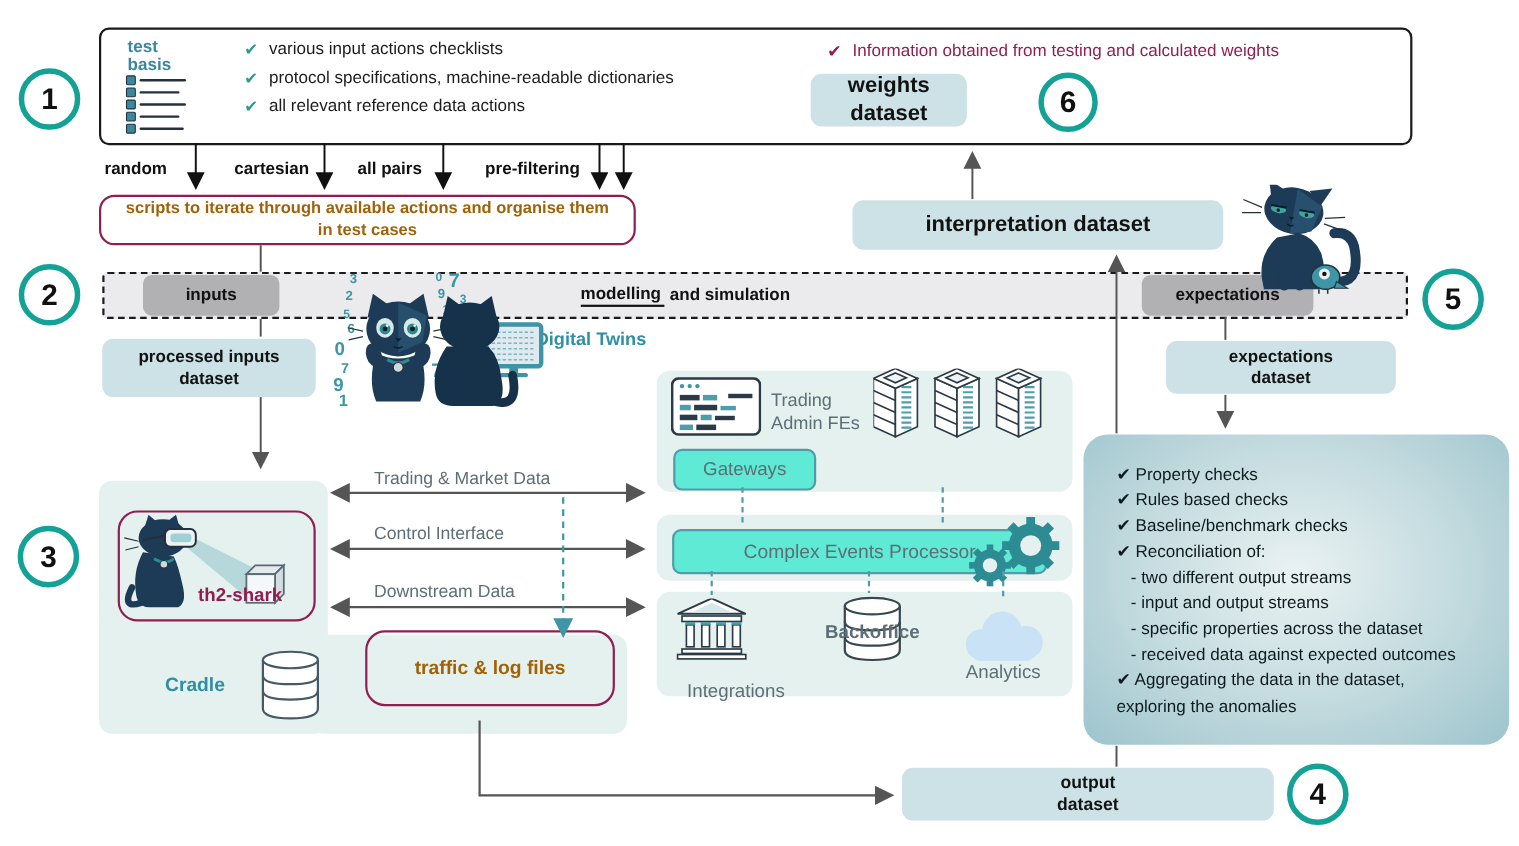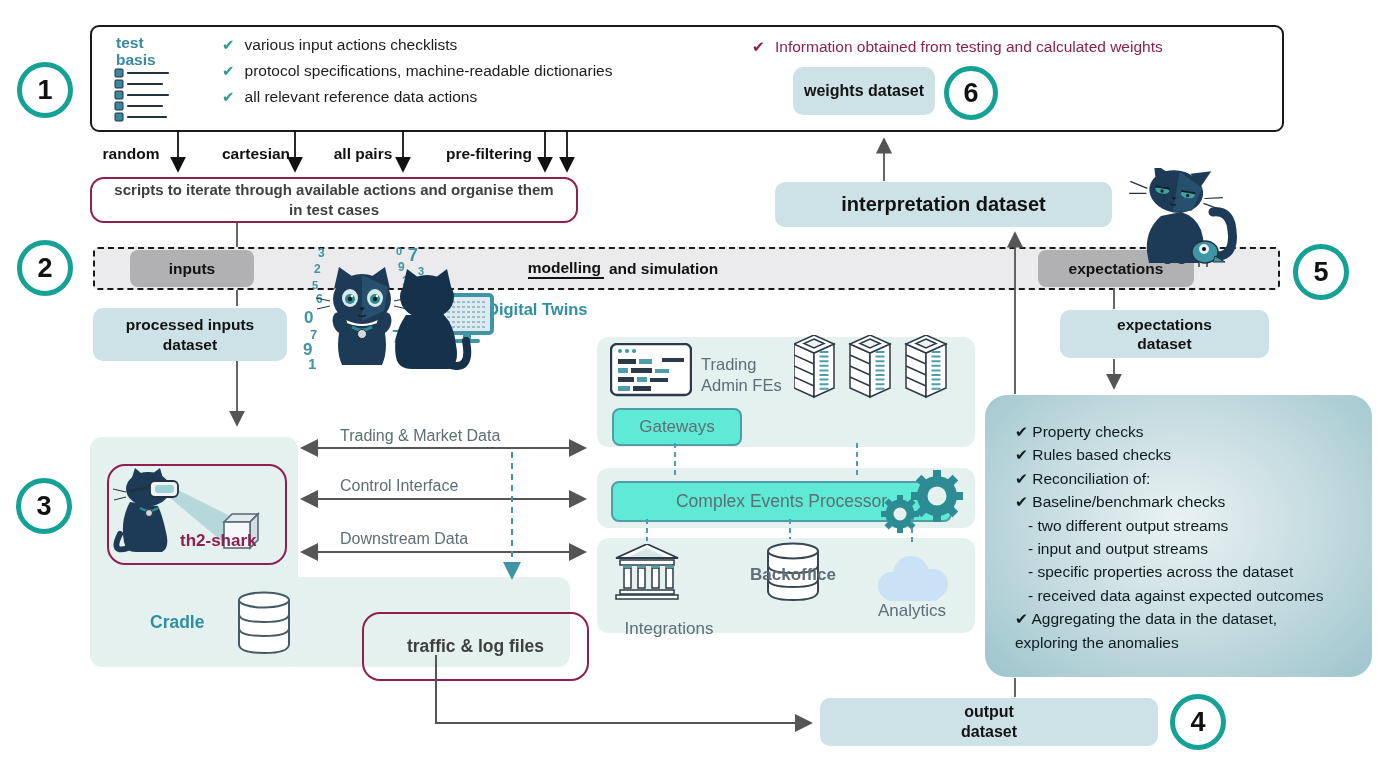--- a/index.html
+++ b/index.html
@@ -21,21 +21,21 @@
   .frame{position:absolute;background:#fff;border:2px solid #1a1a1a;border-radius:9px;}
   
   .ds{
     position:absolute;background:#cde2e6;border-radius:10px;display:flex;align-items:center;
     justify-content:center;text-align:center;font-weight:700;font-size:15.5px;color:#121212;line-height:1.25;
   }
   
   .mint{position:absolute;background:#e4f1ee;border-radius:12px;}
   
   .mbox{
-    position:absolute;border:2.5px solid #8f1f51;border-radius:16px;color:#404040;
+    position:absolute;border:2.5px solid #8f1f51;border-radius:16px;color:#a16207;
     display:flex;align-items:center;justify-content:center;text-align:center;font-weight:700;
   }
   
   .gbox{
     position:absolute;background:#b1b1b3;border-radius:8px;display:flex;align-items:center;
     justify-content:center;font-weight:700;font-size:15.5px;color:#111;
   }
   
   .pill{
     position:absolute;background:#5eead4;border:2px solid #4f9dab;border-radius:8px;color:#5d6e77;
@@ -44,21 +44,21 @@
   .band{
     position:absolute;left:93px;top:247px;width:1187px;height:43px;background:#ebebed;
     border:2px dashed #1a1a1a;border-radius:5px;box-sizing:border-box;
   }
   .graytxt{color:#5d6e77;}
   .checkrow{display:flex;align-items:flex-start;margin-bottom:8px;font-size:15.5px;color:#1c1c1c;}
   .checkrow .gl{color:#2a9a8e;font-weight:700;margin-right:10px;font-size:15px;}
   .note .gl{color:#8f1f51;margin-right:10px;font-weight:700;}
   .checksline{font-size:15.5px;line-height:23.4px;color:#0e1b1e;}
   svg{display:block;}
-  .lab{position:absolute;font-weight:700;font-size:15.5px;color:#111;text-align:center;}
+  .lab{position:absolute;font-weight:700;font-size:15.5px;color:#111;text-align:left;}
   .flowlab{position:absolute;font-size:16px;color:#5d6e77;}
   .simlab{position:absolute;font-size:17px;color:#5d6e77;text-align:center;width:100px;}
 </style>
 </head>
 <body>
 
 <div id="canvas">
 
   <div class="step" style="left:17px;top:62px;">
       <span>1</span>
@@ -111,21 +111,21 @@
       </div>
     <div class="checkrow">
         <span class="gl">✔</span>
         <span>all relevant reference data actions</span>
       </div>
   </div>
   <div class="abs note" style="left:752px;top:38px;display:flex;font-size:15.5px;color:#8f1f51;">
     <span class="gl">✔</span>
     <span>Information obtained from testing and calculated weights</span>
   </div>
-  <div class="ds" style="left:793px;top:67px;width:142px;height:48px;font-size:16px;">weights dataset</div>
+  <div class="ds" style="left:737px;top:67px;width:142px;height:48px;font-size:20px;">weights dataset</div>
 
   <div class="lab" style="left:95px;top:145px;width:72px;">random</div>
   <div class="lab" style="left:213px;top:145px;width:86px;">cartesian</div>
   <div class="lab" style="left:325px;top:145px;width:76px;">all pairs</div>
   <div class="lab" style="left:441px;top:145px;width:96px;">pre-filtering</div>
 
   <div class="mbox" style="left:90px;top:177px;width:488px;height:46px;border-radius:14px;font-size:15px;line-height:1.35;padding:0 20px;box-sizing:border-box;">scripts to iterate through available actions and organise them in test cases</div>
 
   <div class="band"></div>
   <div class="gbox" style="left:130px;top:250px;width:124px;height:37px;">inputs</div>
@@ -245,21 +245,21 @@
     <path d="M3 10 V54 Q3 63 28 63 Q53 63 53 54 V10" fill="#fff" stroke="#455a64" stroke-width="2"></path>
     <ellipse cx="28" cy="10" rx="25" ry="7.5" fill="#fff" stroke="#455a64" stroke-width="2"></ellipse>
     <path d="M3 24 Q3 32 28 32 Q53 32 53 24" fill="none" stroke="#455a64" stroke-width="2"></path>
     <path d="M3 38 Q3 46 28 46 Q53 46 53 38" fill="none" stroke="#455a64" stroke-width="2"></path>
   </svg>
 
   <div class="flowlab" style="left:340px;top:427px;">Trading &amp; Market Data</div>
   <div class="flowlab" style="left:340px;top:477px;">Control Interface</div>
   <div class="flowlab" style="left:340px;top:530px;">Downstream Data</div>
 
-  <div class="mbox" style="left:332px;top:612px;width:223px;height:65px;border-radius:18px;font-size:17.5px;z-index:3;margin-left:30px;">traffic &amp; log files</div>
+  <div class="mbox" style="left:332px;top:573px;width:223px;height:65px;border-radius:18px;font-size:17.5px;z-index:3;">traffic &amp; log files</div>
 
   <div class="mint" style="left:597px;top:337px;width:378px;height:110px;"></div>
   <svg class="abs" style="left:610px;top:343px;" width="82" height="54" viewBox="0 0 82 54">
     <rect x="1" y="1" width="80" height="51" rx="6" fill="#fff" stroke="#2b3a46" stroke-width="2.4"></rect>
     <circle cx="10" cy="8" r="2" fill="#3e95a5"></circle>
       <circle cx="17" cy="8" r="2" fill="#3e95a5"></circle>
       <circle cx="24" cy="8" r="2" fill="#3e95a5"></circle>
     <rect x="8" y="16" width="18" height="5" fill="#2b3a46"></rect>
       <rect x="29" y="16" width="13" height="5" fill="#4f9dab"></rect>
       <rect x="52" y="15" width="22" height="4" fill="#2b3a46"></rect>
@@ -377,22 +377,22 @@
       <rect x="14" y="34" width="56" height="15" rx="7"></rect>
     </g>
   </svg>
   <div class="simlab" style="left:597px;top:619px;padding-left:22px;">Integrations</div>
   <div class="simlab" style="left:743px;top:565px;font-weight:bold;">Backoffice</div>
   <div class="simlab" style="left:862px;top:601px;">Analytics</div>
 
   <div class="abs" style="left:985px;top:395px;width:387px;height:282px;border-radius:22px;background:radial-gradient(ellipse at 50% 45%, #eaf2f3 0%, #c2dade 55%, #9dc4cd 100%);padding:25px 18px 0 30px;box-sizing:border-box;">
     <div class="checksline prew">✔ Property checks</div>
     <div class="checksline prew">✔ Rules based checks</div>
+    <div class="checksline prew">✔ Baseline/benchmark checks</div>
     <div class="checksline prew">✔ Reconciliation of:</div>
-    <div class="checksline prew">✔ Baseline/benchmark checks</div>
     <div class="checksline prew">   - two different output streams</div>
     <div class="checksline prew">   - input and output streams</div>
     <div class="checksline prew">   - specific properties across the dataset</div>
     <div class="checksline prew">   - received data against expected outcomes</div>
     <div class="checksline prew">✔ Aggregating the data in the dataset,</div>
     <div class="checksline prew">exploring the anomalies</div>
   </div>
 
   <div class="ds" style="left:775px;top:182px;width:337px;height:45px;font-size:20px;">interpretation dataset</div>
   <div class="ds pre" style="left:1060px;top:310px;width:209px;height:48px;">expectations

